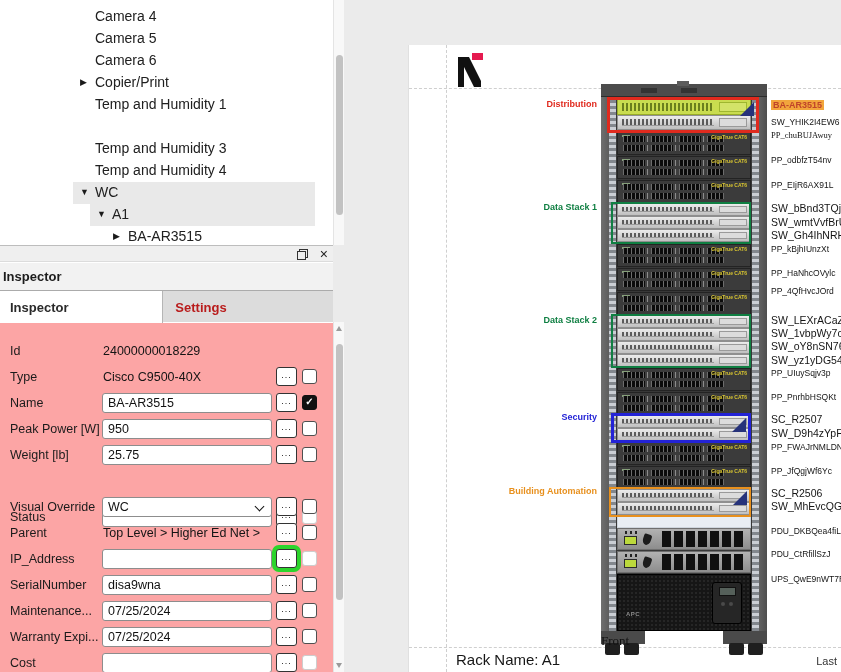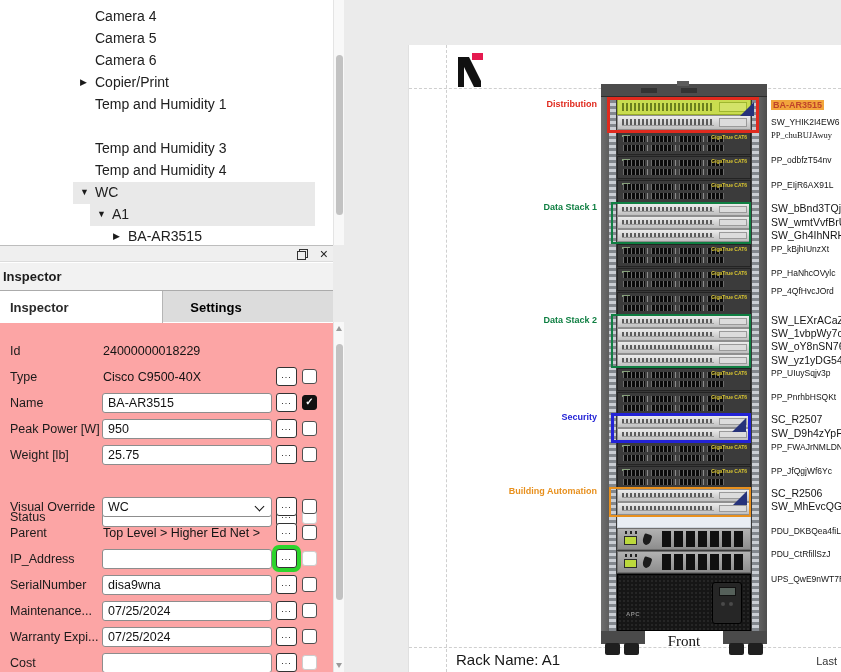--- a/index.html
+++ b/index.html
@@ -25,21 +25,21 @@
   .inspector{ position:absolute; left:0; top:245px; width:333px; height:427px; background:#fff; }
   .insp-controlbar{ position:absolute; top:0; left:0; right:0; height:17px; background:#efefef; border-top:1px solid #bdbdbd; border-bottom:1px solid #dcdcdc; }
   .icon-popout{ position:absolute; right:25px; top:3px; width:11px; height:11px; cursor:pointer; }
   .icon-popout::before{ content:""; position:absolute; top:0; right:0; width:7px; height:7px; border:1.5px solid #333; }
   .icon-popout::after{ content:""; position:absolute; bottom:0; left:0; width:7px; height:7px; border:1.5px solid #333; background:#efefef; }
   .icon-close{ position:absolute; right:5px; top:0px; font-size:14px; color:#222; cursor:pointer; line-height:17px; }
   .insp-title{ position:absolute; top:18px; left:0; right:0; height:27px; background:#f2f2f2; font-weight:bold; font-size:13px; color:#1c1c1c; line-height:27px; padding-left:3px; }
   .tabs{ position:absolute; top:45px; left:0; right:0; height:32px; background:#dcdcdc; border-top:1px solid #ababab; }
   .tab{ position:absolute; top:0; height:32px; font-weight:bold; font-size:13px; display:flex; align-items:center; cursor:pointer; }
   .tab-properties{ left:0; width:163px; background:#fff; color:#2a2a2a; border-right:1px solid #b5b5b5; padding-left:10px; }
-  .tab-settings{ left:163px; width:106px; color:#000000; justify-content:center;text-align:right; }
+  .tab-settings{ left:148px; width:106px; color:#b91c1c; justify-content:center;text-align:right; }
   .insp-body{ position:absolute; top:78px; left:0; right:0; bottom:0; background:#fca5a5; overflow:hidden; }
   .field-row{ position:absolute; left:0; width:333px; height:26px; }
   .f-label{ position:absolute; left:10px; top:4px; width:93px; font-size:12.5px; color:#1b1b1b; white-space:nowrap; overflow:hidden; }
   .f-text{ position:absolute; left:103px; top:4px; width:172px; font-size:12.5px; color:#141414; white-space:nowrap; overflow:hidden; }
   .f-input{ position:absolute; left:102px; top:1px; width:170px; height:20px; border:1px solid #8d8d8d; border-radius:3px; background:#fff; font-size:12.5px; line-height:18px; padding:0 5px; color:#111; white-space:nowrap; overflow:hidden; }
   .chev{ position:absolute; right:8px; top:5px; width:7px; height:7px; border-right:1.8px solid #111; border-bottom:1.8px solid #111; transform:rotate(45deg); }
   .more-btn{ position:absolute; left:276px; top:1px; width:21px; height:19px; border:1px solid #333; border-radius:3px; background:#fff; font-size:9px; letter-spacing:1px; line-height:14px; text-align:center; color:#111; cursor:pointer; }
   .green-ring{ box-shadow:0 0 0 4px #2cd42c; }
   .cb{ position:absolute; left:302px; top:3px; width:15px; height:15px; border-radius:3px; cursor:pointer; }
   .cb-checked{ background:#111; border:1.5px solid #111; color:#fff; font-size:10px; line-height:12px; text-align:center; font-weight:bold; }
@@ -91,21 +91,21 @@
   .pdu-o1{ top:2px; } .pdu-o2{ bottom:2px; }
   .u-ups{ background:#161616; border:1px solid #000; background-image:radial-gradient(rgba(255,255,255,0.07) 1px, transparent 1.2px); background-size:4px 4px; }
   .ups-brand{ position:absolute; left:8px; bottom:13px; font-size:6px; color:#8a8a8a; font-weight:bold; letter-spacing:.5px; }
   .ups-mod{ position:absolute; right:8px; top:7px; width:30px; height:42px; background:#262626; border:1px solid #000; border-radius:3px; }
   .ups-screen{ position:absolute; right:14px; top:12px; width:17px; height:9px; background:#55605a; border:1px solid #111; }
   .ups-btn{ position:absolute; width:4px; height:4px; background:#4a4a4a; border-radius:50%; }
   .u-gap{ background:#e9eef4; border:1px solid #cfd6de; }
   .rack-bottom{ position:absolute; top:547px; width:44px; height:13px; background:#4a4a4a; }
   .rb-l{ left:0; } .rb-r{ right:0; }
   .rack-foot{ position:absolute; top:559px; width:15px; height:12px; background:#1f1f1f; border-radius:2px; }
-  .front-label{ position:absolute; top:549px; left:0; right:0; text-align:center; font-family:"Liberation Serif", serif; font-size:15px; color:#111; }
+  .front-label{ position:absolute; top:549px; left:0; right:0; text-align:left; font-family:"Liberation Serif", serif; font-size:13px; color:#111; }
 </style>
 </head>
 <body>
 
 <div class="screen">
 
   <div class="tree-panel" id="treePanel">
       <div class="tree-row" style="top: 6px;">
         <div class="tree-label" style="left: 95px;">Camera 4</div>
       </div>

